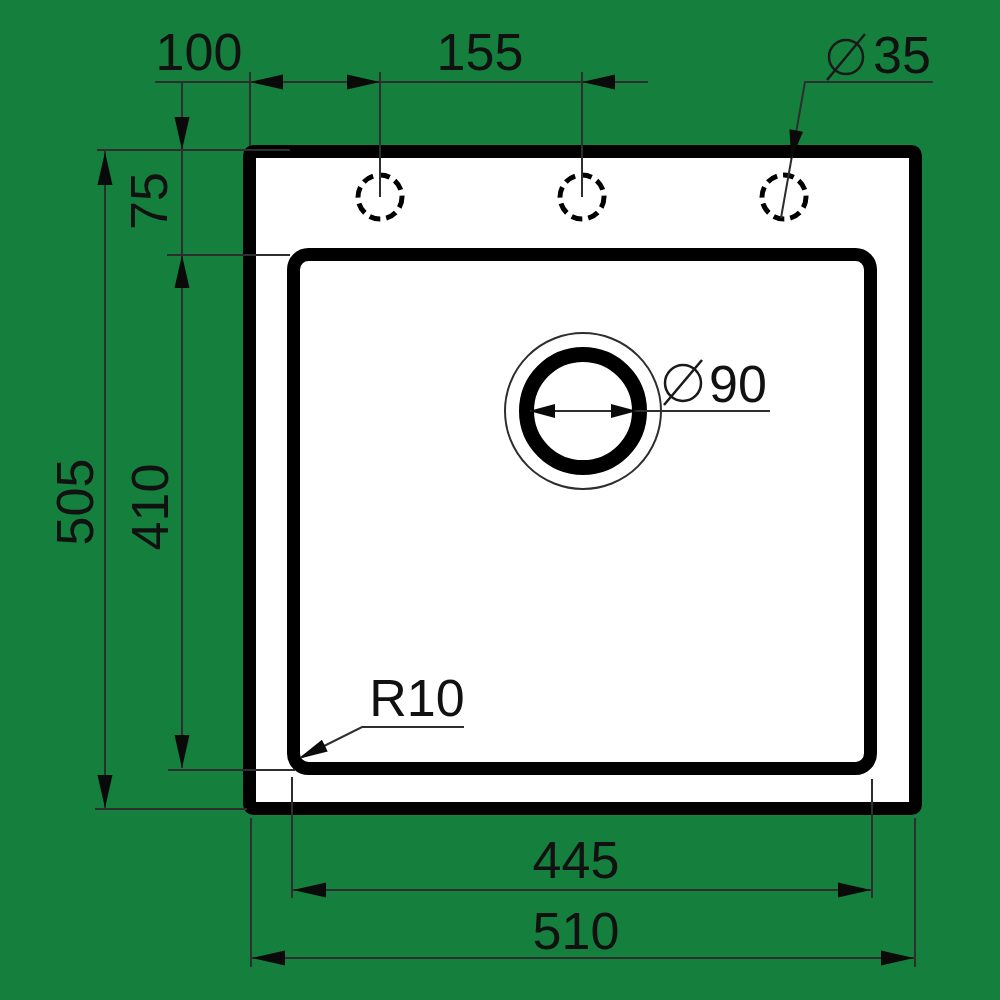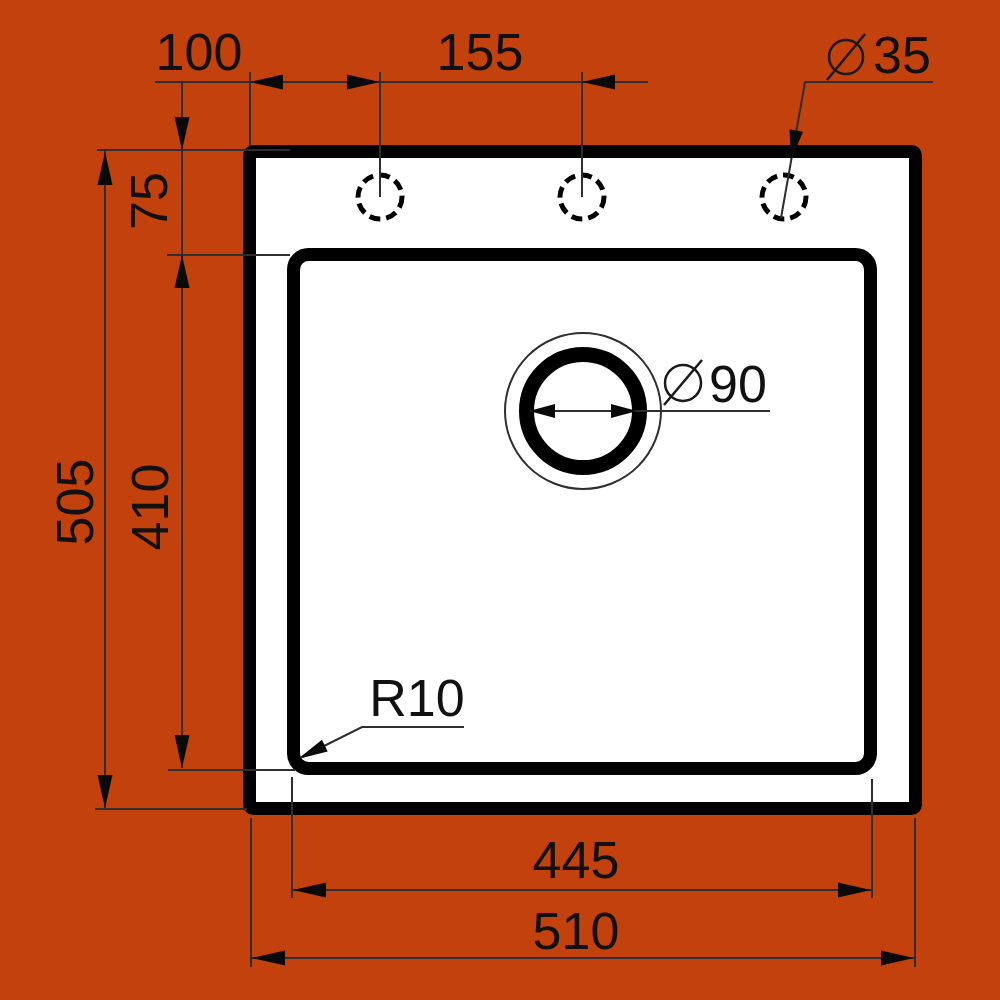--- a/index.html
+++ b/index.html
@@ -4,21 +4,21 @@
 <style>
   html, body {
     margin: 0;
     padding: 0;
     background: #ffffff;
   }
   #stage {
     position: relative;
     width: 1000px;
     height: 1000px;
-    background: #c2410c;
+    background: #15803d;
     font-family: "Liberation Sans", sans-serif;
   }
   svg { display: block; }
   .dim-text {
     font-family: "Liberation Sans", sans-serif;
     font-size: 52px;
     fill: #111111;
   }
   .thin  { stroke: #2e2e2e; stroke-width: 2; fill: none; }
   .thick { stroke: #000000; stroke-width: 13; fill: #ffffff; }

